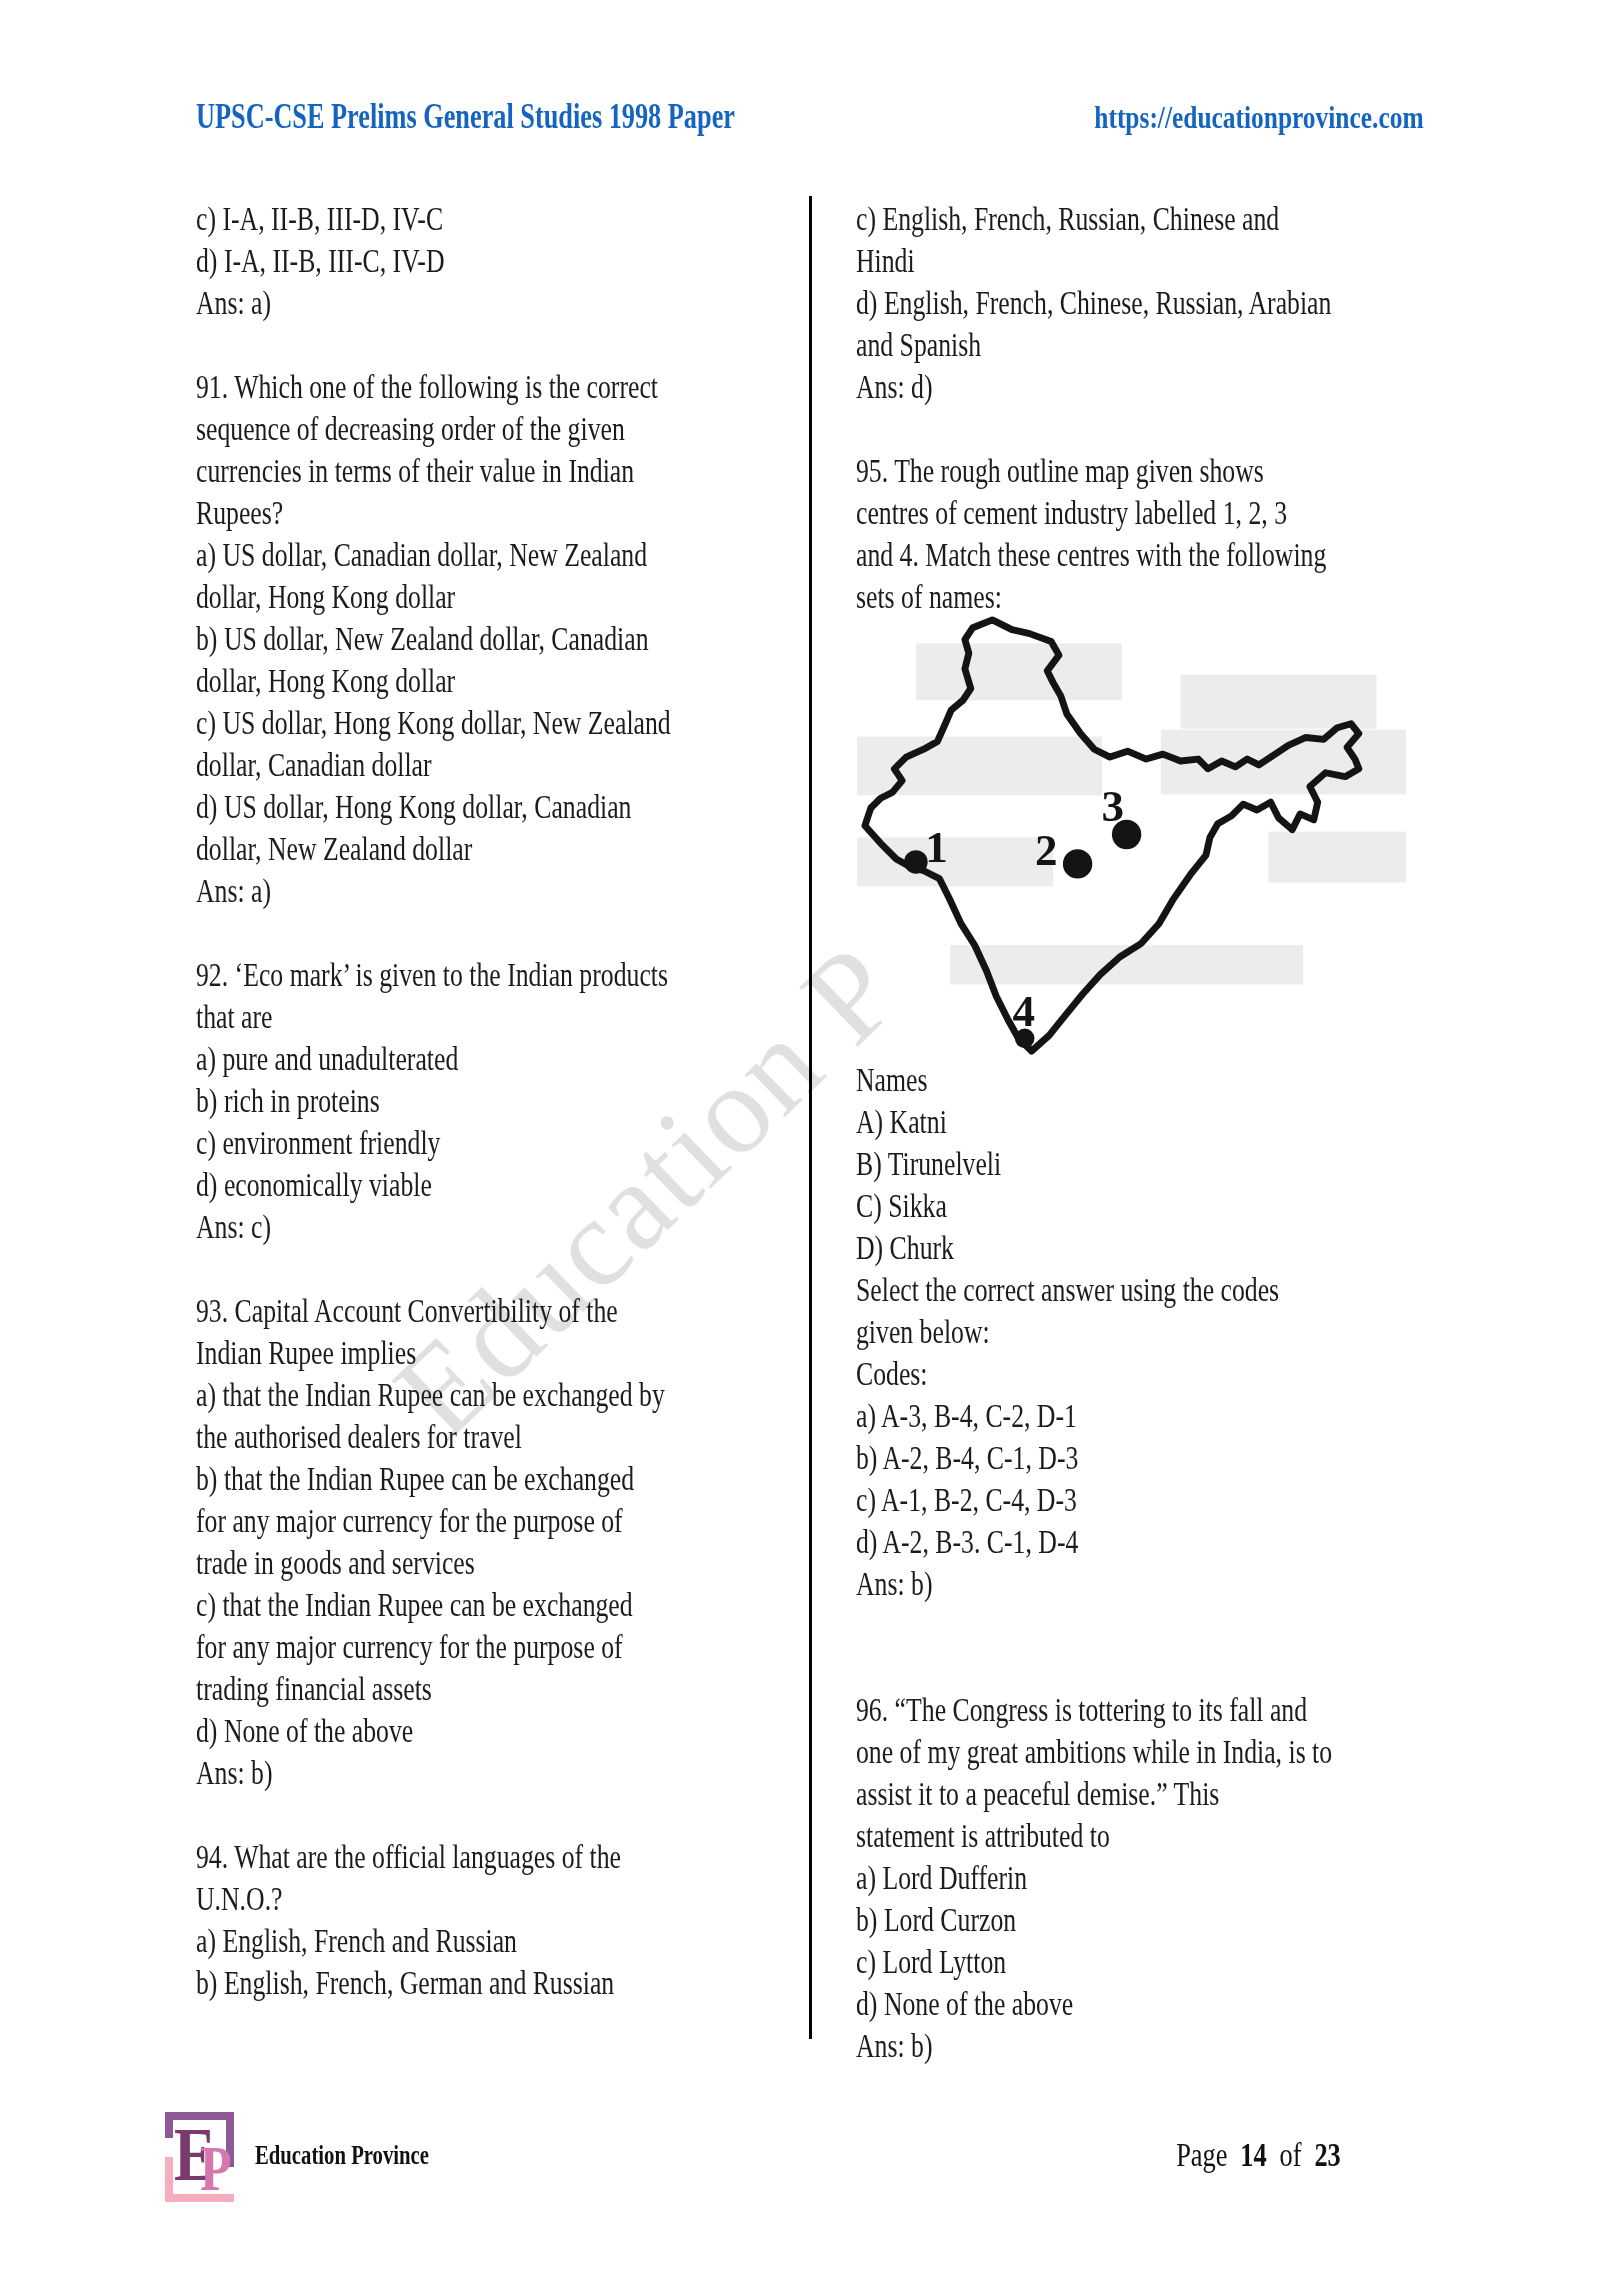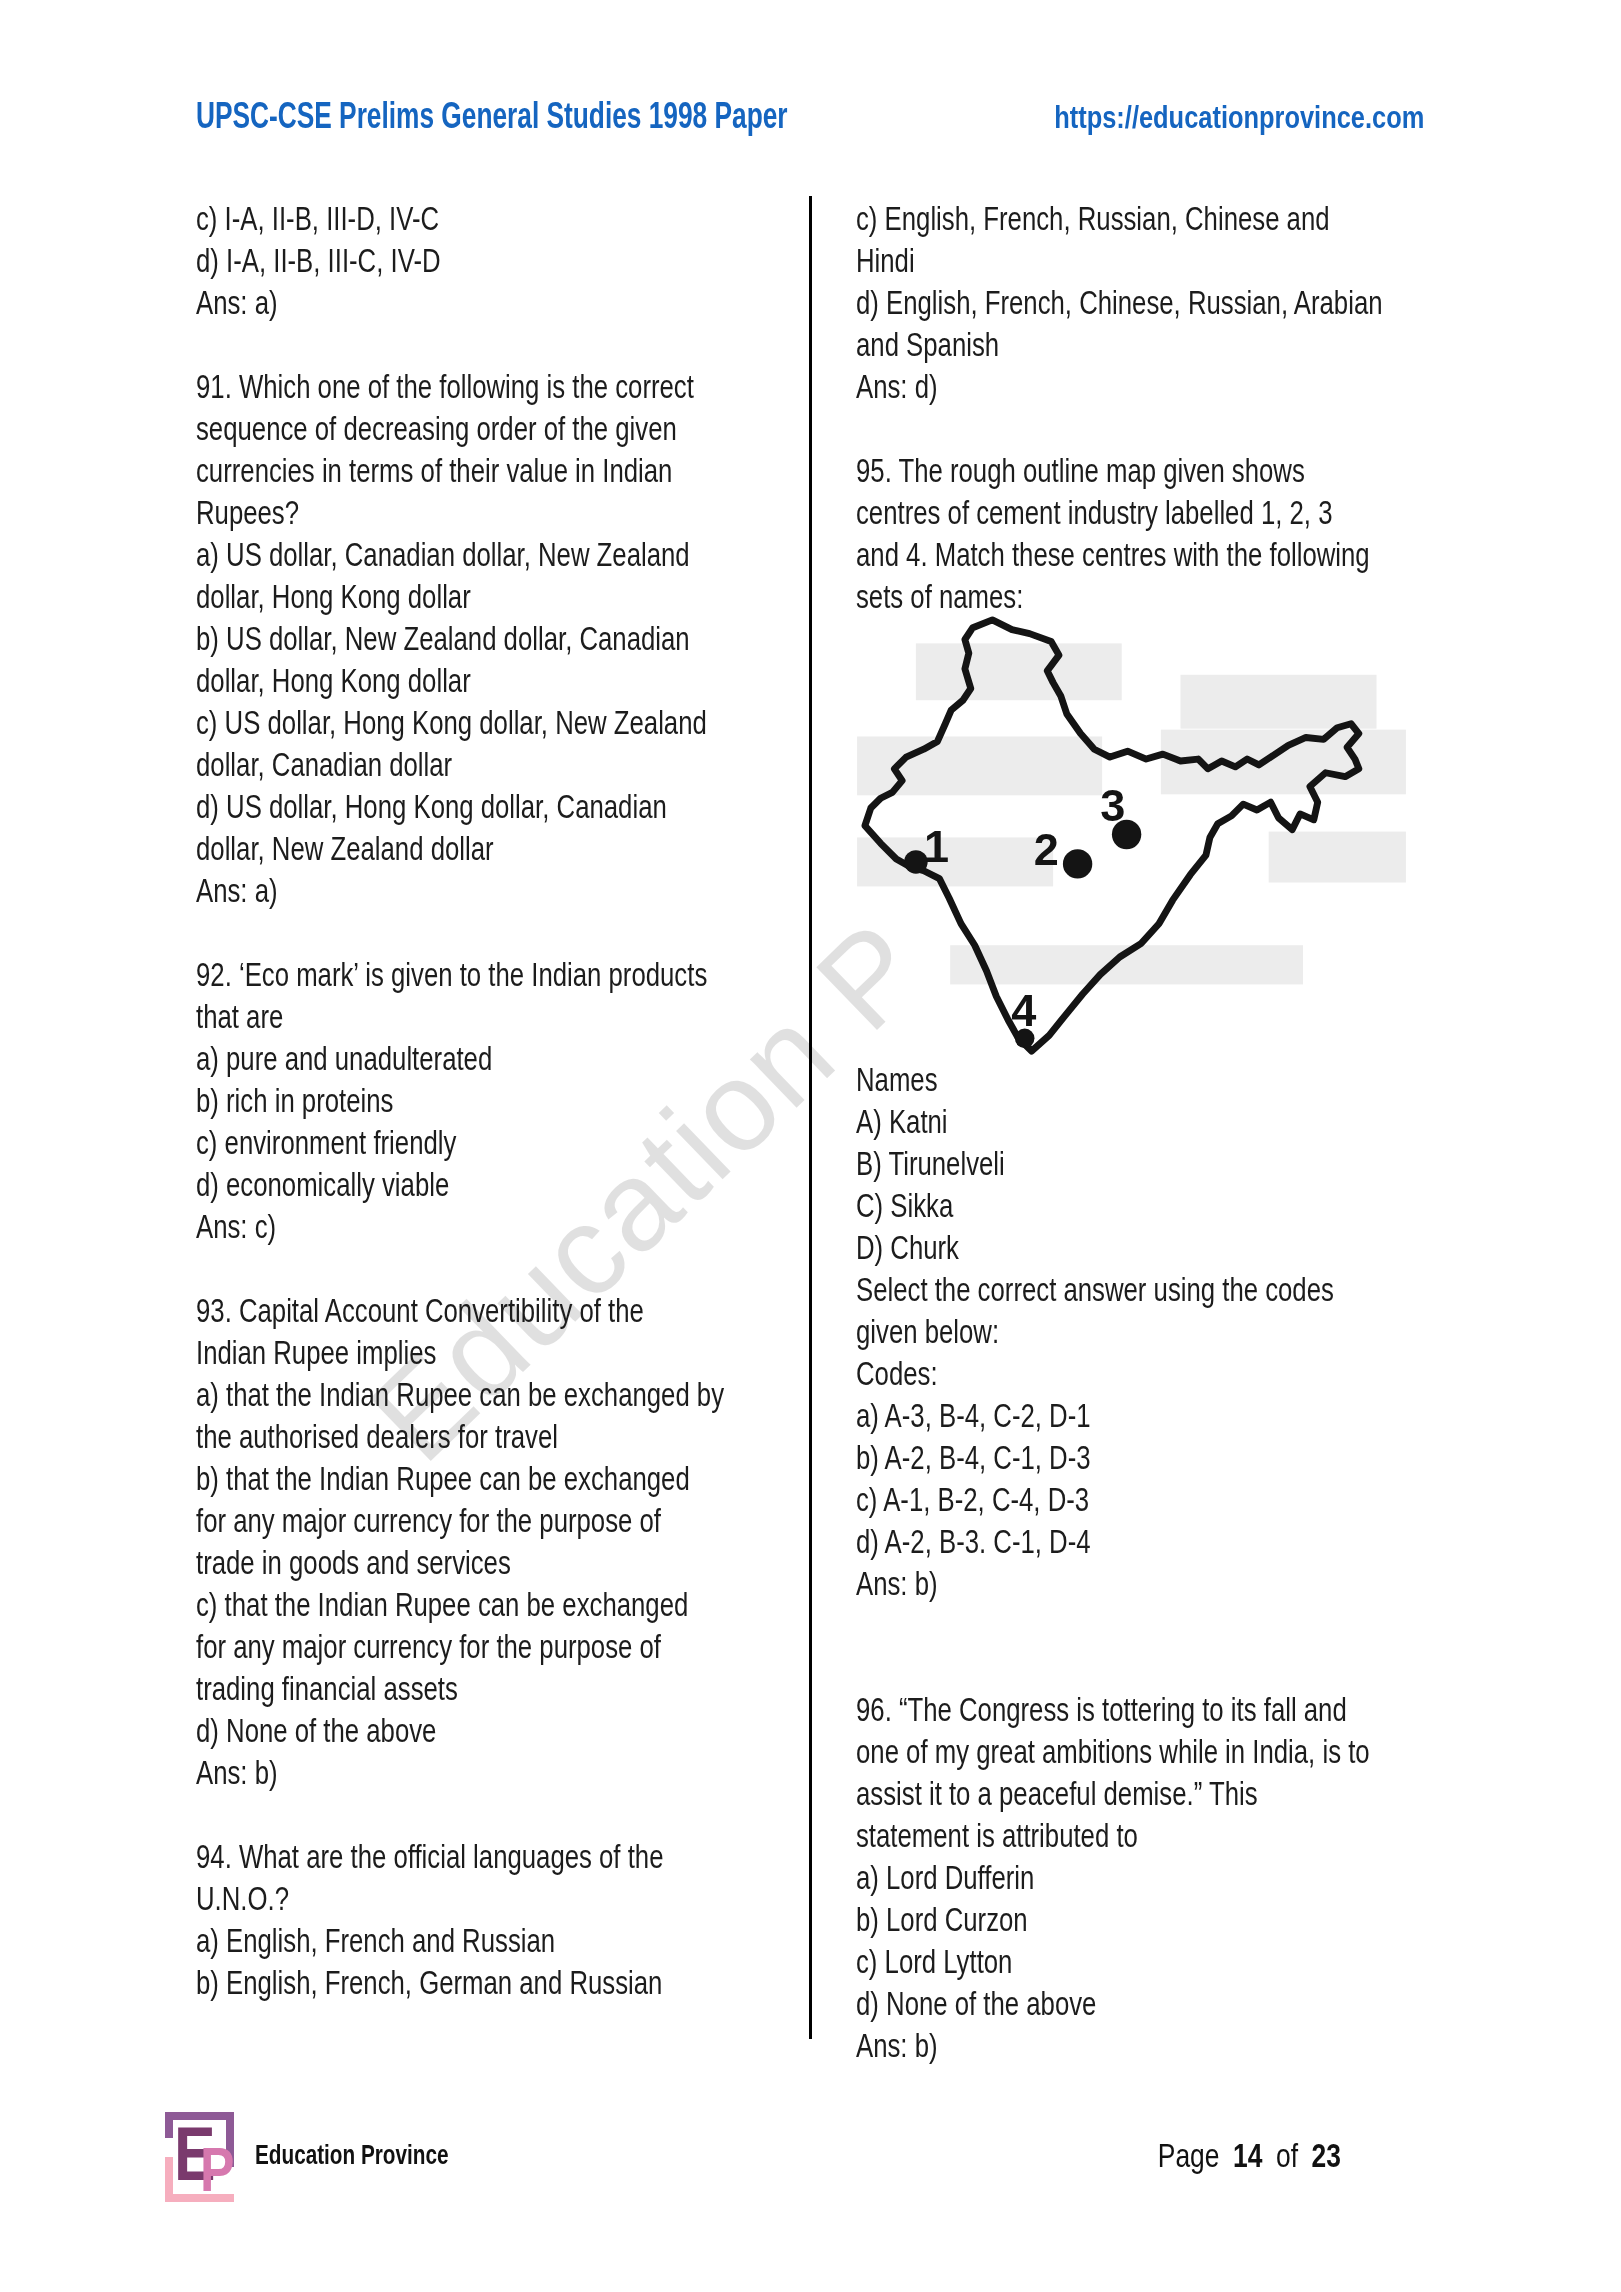--- a/index.html
+++ b/index.html
@@ -1,18 +1,18 @@
 <!DOCTYPE html>
 <html><head>
 <meta charset="utf-8">
 <style>
   html,body{margin:0;padding:0;background:#ffffff;}
   .page{
     position:relative;width:1621px;height:2290px;background:#ffffff;overflow:hidden;
-    font-family:Liberation Sans, sans-serif;color:#1c1c1c;
+    font-family:Liberation Serif, serif;color:#1c1c1c;
   }
   .hdr-title{
     position:absolute;left:196px;top:98px;font-size:36px;font-weight:bold;color:#1565c0;
     white-space:nowrap;transform:scaleX(0.73);transform-origin:0 0;line-height:1;
   }
   .hdr-url{
     position:absolute;right:197px;top:102px;font-size:31px;font-weight:bold;color:#1565c0;
     white-space:nowrap;transform:scaleX(0.82);transform-origin:100% 0;line-height:1;text-decoration:none;
   }
   .watermark{

